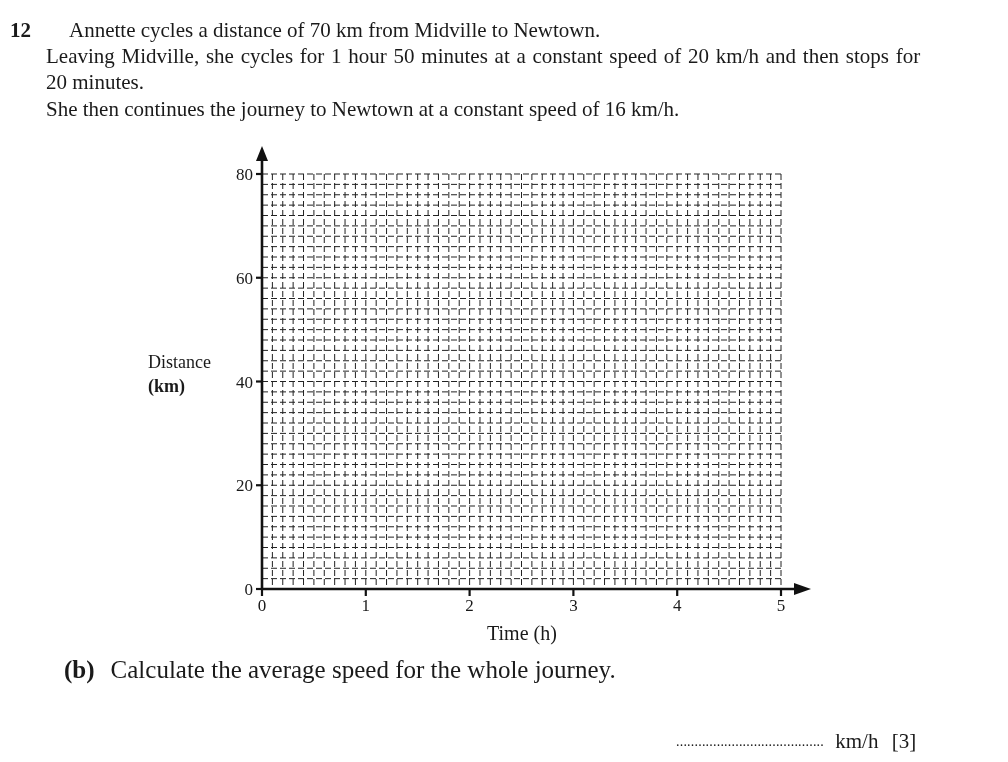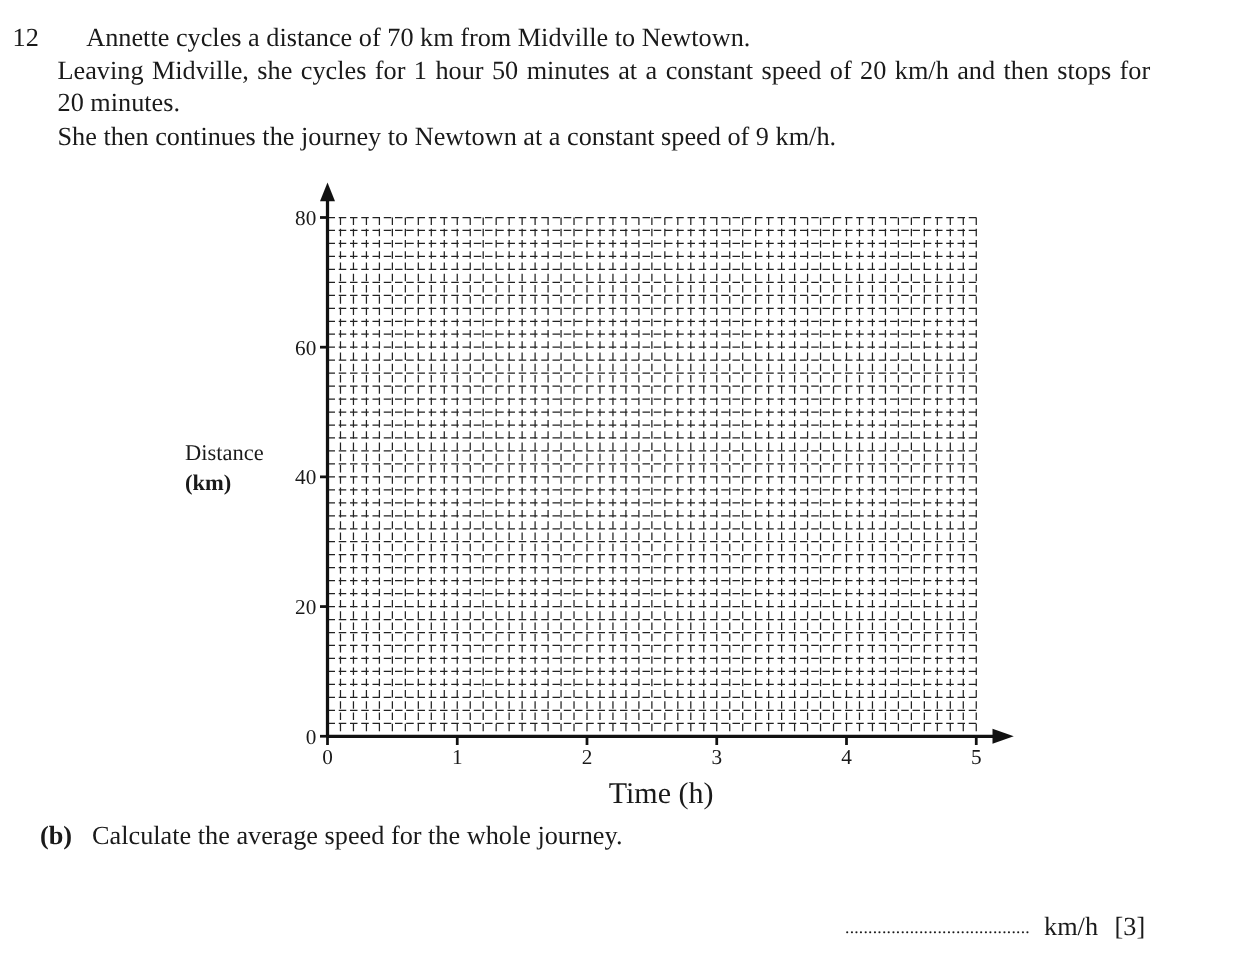--- a/index.html
+++ b/index.html
@@ -1,40 +1,40 @@
 <!DOCTYPE html>
 <html><head>
 <meta charset="utf-8">
 <style>
   html, body { margin:0; padding:0; background:#ffffff; }
   body { width:1008px; height:762px; position:relative; overflow:hidden;
          font-family:"Liberation Serif", "DejaVu Serif", serif; color:#1a1a1a; }
-  .qnum { position:absolute; left:10px; top:18px; font-weight:normal; font-size:21px; }
+  .qnum { position:absolute; left:10px; top:18px; font-weight:bold; font-size:21px; }
   .line { position:absolute; left:46px; font-size:21px; white-space:nowrap; }
   #l1 { top:18px;margin-left:23px; }
   #l2 { top:44px; word-spacing:1.5px; }
   #l3 { top:70px; }
   #l4 { top:97px; }
   svg { position:absolute; left:0; top:0; }
   .ylab { position:absolute; left:148px; font-size:18px; }
   .tick { font-family:"Liberation Serif", "DejaVu Serif", serif; font-size:17px; fill:#1a1a1a; }
-  .xtitle { position:absolute; left:487px; top:622px; font-size:24px; }
-  .partb { position:absolute; left:32px; top:656px; font-size:21px; white-space:nowrap; }
+  .xtitle { position:absolute; left:487px; top:622px; font-size:20px; }
+  .partb { position:absolute; left:64px; top:656px; font-size:25px; white-space:nowrap; }
   .partb b { margin-right:16px; }
   .answer { position:absolute; left:676px; top:729px; font-size:21px; white-space:nowrap; }
   .dots { letter-spacing:0.2px; font-size:14px; vertical-align:2px; }
 </style>
 </head>
 <body>
 
 <div class="qnum">12</div>
 <div class="line" id="l1">Annette cycles a distance of 70 km from Midville to Newtown.</div>
 <div class="line" id="l2">Leaving Midville, she cycles for 1 hour 50 minutes at a constant speed of 20 km/h and then stops for</div>
 <div class="line" id="l3">20 minutes.</div>
-<div class="line" id="l4">She then continues the journey to Newtown at a constant speed of 9 km/h.</div>
+<div class="line" id="l4">She then continues the journey to Newtown at a constant speed of 16 km/h.</div>
 
 <svg id="graph" width="1008" height="762" viewBox="0 0 1008 762">
   <g id="grid">
       <line x1="272.38" y1="174" x2="272.38" y2="589" stroke="#222" stroke-width="1" stroke-dasharray="6,3"></line>
       <line x1="282.76" y1="174" x2="282.76" y2="589" stroke="#222" stroke-width="1" stroke-dasharray="6,3"></line>
       <line x1="293.14" y1="174" x2="293.14" y2="589" stroke="#222" stroke-width="1" stroke-dasharray="6,3"></line>
       <line x1="303.52" y1="174" x2="303.52" y2="589" stroke="#222" stroke-width="1" stroke-dasharray="6,3"></line>
       <line x1="313.9" y1="174" x2="313.9" y2="589" stroke="#222" stroke-width="1" stroke-dasharray="6,3"></line>
       <line x1="324.28" y1="174" x2="324.28" y2="589" stroke="#222" stroke-width="1" stroke-dasharray="6,3"></line>
       <line x1="334.65999999999997" y1="174" x2="334.65999999999997" y2="589" stroke="#222" stroke-width="1" stroke-dasharray="6,3"></line>

